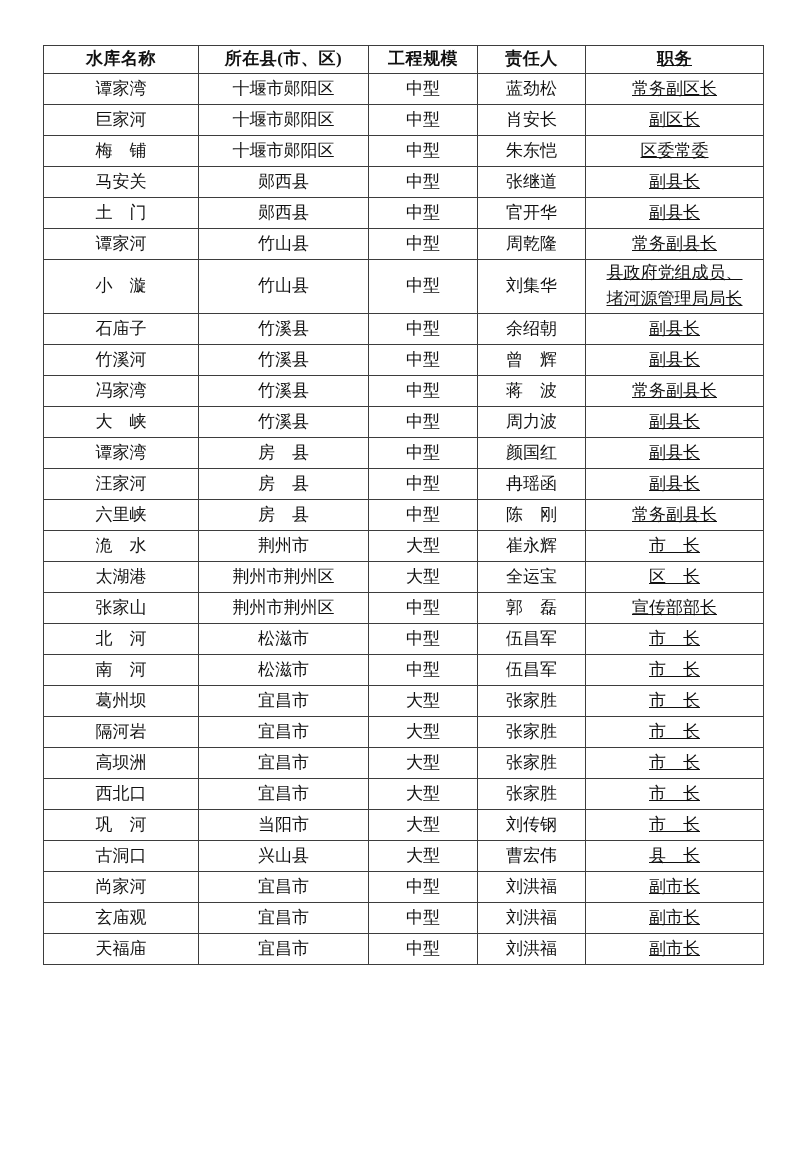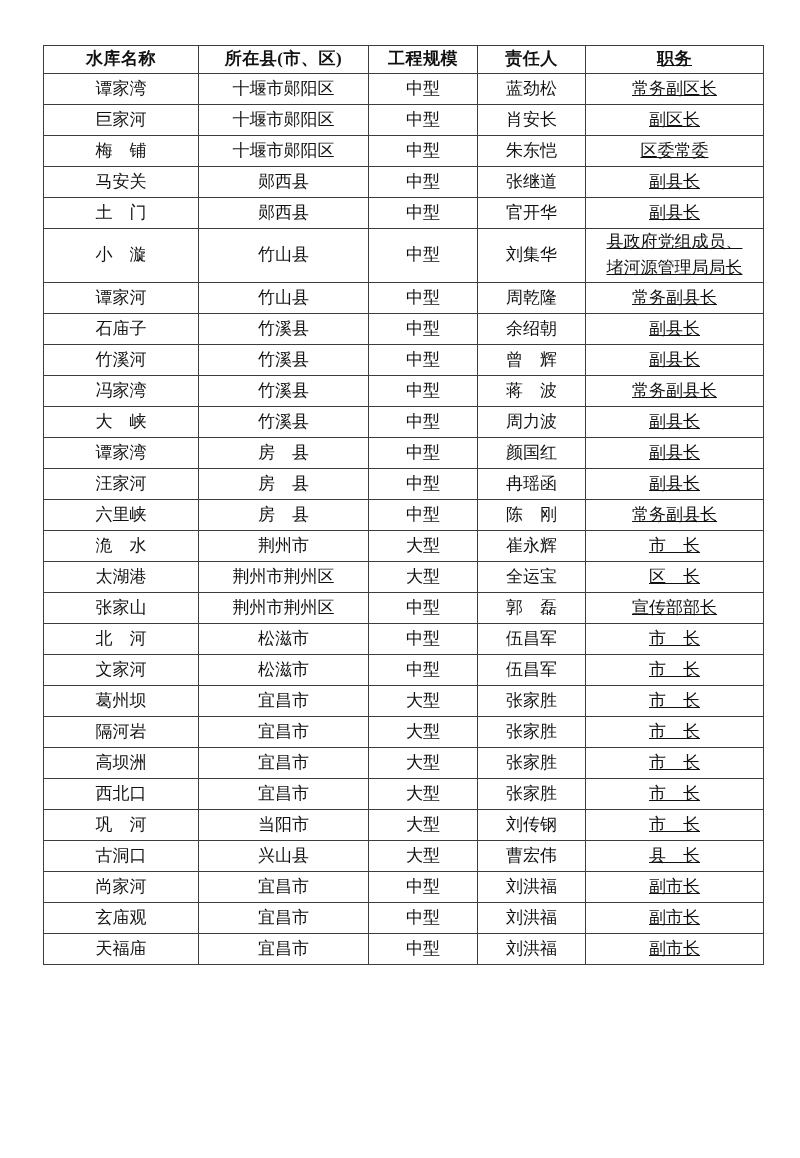--- a/index.html
+++ b/index.html
@@ -101,34 +101,34 @@
           <td>副县长</td>
         </tr>
         <tr>
           <td>土　门</td>
           <td>郧西县</td>
           <td>中型</td>
           <td>官开华</td>
           <td>副县长</td>
         </tr>
         <tr>
+          <td>谭家河</td>
+          <td>竹山县</td>
+          <td>中型</td>
+          <td>周乾隆</td>
+          <td>常务副县长</td>
+        </tr>
+        <tr>
           <td>小　漩</td>
           <td>竹山县</td>
           <td>中型</td>
           <td>刘集华</td>
           <td>县政府党组成员、堵河源管理局局长</td>
         </tr>
         <tr>
-          <td>谭家河</td>
-          <td>竹山县</td>
-          <td>中型</td>
-          <td>周乾隆</td>
-          <td>常务副县长</td>
-        </tr>
-        <tr>
           <td>石庙子</td>
           <td>竹溪县</td>
           <td>中型</td>
           <td>余绍朝</td>
           <td>副县长</td>
         </tr>
         <tr>
           <td>竹溪河</td>
           <td>竹溪县</td>
           <td>中型</td>
@@ -192,21 +192,21 @@
           <td>宣传部部长</td>
         </tr>
         <tr>
           <td>北　河</td>
           <td>松滋市</td>
           <td>中型</td>
           <td>伍昌军</td>
           <td>市　长</td>
         </tr>
         <tr>
-          <td>文家河</td>
+          <td>南　河</td>
           <td>松滋市</td>
           <td>中型</td>
           <td>伍昌军</td>
           <td>市　长</td>
         </tr>
         <tr>
           <td>葛州坝</td>
           <td>宜昌市</td>
           <td>大型</td>
           <td>张家胜</td>

